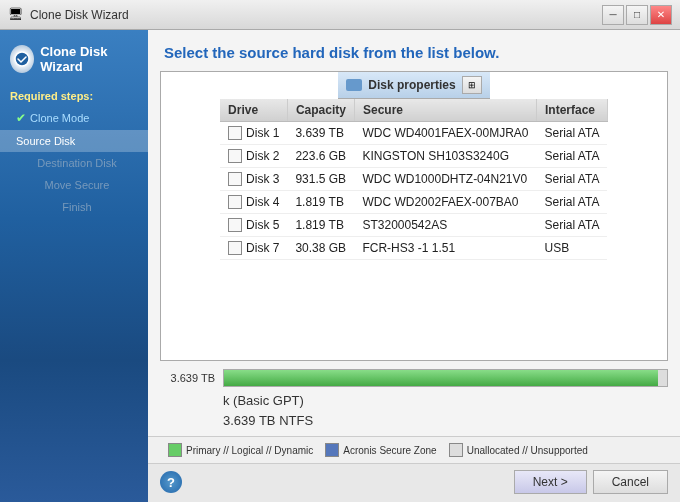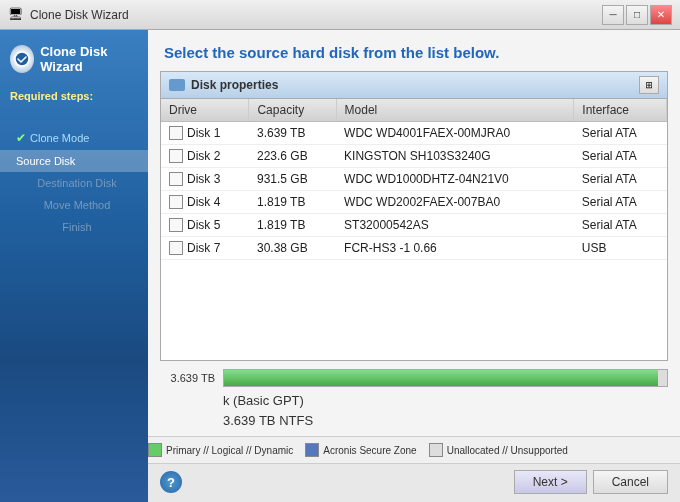--- a/index.html
+++ b/index.html
@@ -89,21 +89,21 @@
     .sidebar-logo-text {
       color: #fff;
       font-size: 13px;
       font-weight: bold;
     }
     .sidebar-section-title {
       color: #ffee88;
       font-size: 11px;
       font-weight: bold;
       padding: 4px 10px;
-      margin-bottom: 20px;
+      margin-bottom: 0;
     }
     .sidebar-item {
       padding: 5px 10px 5px 16px;
       color: #cce4ff;
       font-size: 11px;
       cursor: pointer;
       display: flex;
       align-items: center;
       gap: 4px;
     }
@@ -146,20 +146,21 @@
 
     
     .disk-properties-panel {
       margin: 0 12px;
       border: 1px solid #aaa;
       background: #fff;
       flex: 1;
       display: flex;
       flex-direction: column;
       overflow: hidden;
+      align-items: center;
     }
     .disk-properties-header {
       background: linear-gradient(to bottom, #d8e8f8, #b8d0e8);
       padding: 4px 8px;
       display: flex;
       align-items: center;
       gap: 6px;
       border-bottom: 1px solid #aaa;
       justify-content: space-between;
     }
@@ -202,21 +203,21 @@
       border-collapse: collapse;
       font-size: 12px;
     }
     thead th {
       background: linear-gradient(to bottom, #e8e8e8, #d0d0d0);
       padding: 4px 8px;
       text-align: left;
       border-bottom: 1px solid #bbb;
       border-right: 1px solid #ccc;
       color: #333;
-      font-weight: normal;
+      font-weight: bold;
       white-space: nowrap;
       margin-top: 7px;
     }
     tbody tr {
       border-bottom: 1px solid #eee;
     }
     tbody td {
       padding: 4px 8px;
       color: #222;
       white-space: nowrap;
@@ -271,21 +272,21 @@
       font-size: 13px;
       color: #333;
       line-height: 1.5;
     }
 
     
     .legend-bar {
       display: flex;
       align-items: center;
       gap: 12px;
-      padding: 6px 0;
+      padding: 6px 20px;
       background: #f0f0f0;
       border-top: 1px solid #ccc;
       flex-shrink: 0;
     }
     .legend-item {
       display: flex;
       align-items: center;
       gap: 4px;
       font-size: 10px;
       color: #333;
@@ -374,21 +375,21 @@
       <span class="check-icon">✔</span>
       <span>Clone Mode</span>
     </div>
     <div class="sidebar-item active">
       <span>Source Disk</span>
     </div>
     <div class="sidebar-item dimmed">
       <span>Destination Disk</span>
     </div>
     <div class="sidebar-item dimmed">
-      <span>Move Method</span>
+      <span>Move Secure</span>
     </div>
     <div class="sidebar-item dimmed">
       <span>Finish</span>
     </div>
   </div>
 
   <div class="content-area">
     <div class="content-header">
       <div class="content-header-title">Select the source hard disk from the list below.</div>
     </div>
@@ -401,21 +402,21 @@
         </div>
         <div class="disk-properties-btn">⊞</div>
       </div>
 
       <div class="disk-table">
         <table>
           <thead>
             <tr>
               <th>Drive</th>
               <th>Capacity</th>
-              <th>Model</th>
+              <th>Secure</th>
               <th>Interface</th>
             </tr>
           </thead>
           <tbody id="disk-table-body">
           <tr>
       <td>
         <div class="drive-cell">
           <span class="disk-checkbox"></span>
           <span>Disk 1</span>
         </div>
@@ -469,21 +470,21 @@
       <td>Serial ATA</td>
     </tr>
               <tr>
       <td>
         <div class="drive-cell">
           <span class="disk-checkbox"></span>
           <span>Disk 7</span>
         </div>
       </td>
       <td>30.38 GB</td>
-      <td>FCR-HS3 -1 0.66</td>
+      <td>FCR-HS3 -1 1.51</td>
       <td>USB</td>
     </tr>
             </tbody>
         </table>
       </div>
     </div>
 
     <div class="bottom-area">
       <div class="disk-bar-container">
         <span class="disk-size-label">3.639 TB</span>

